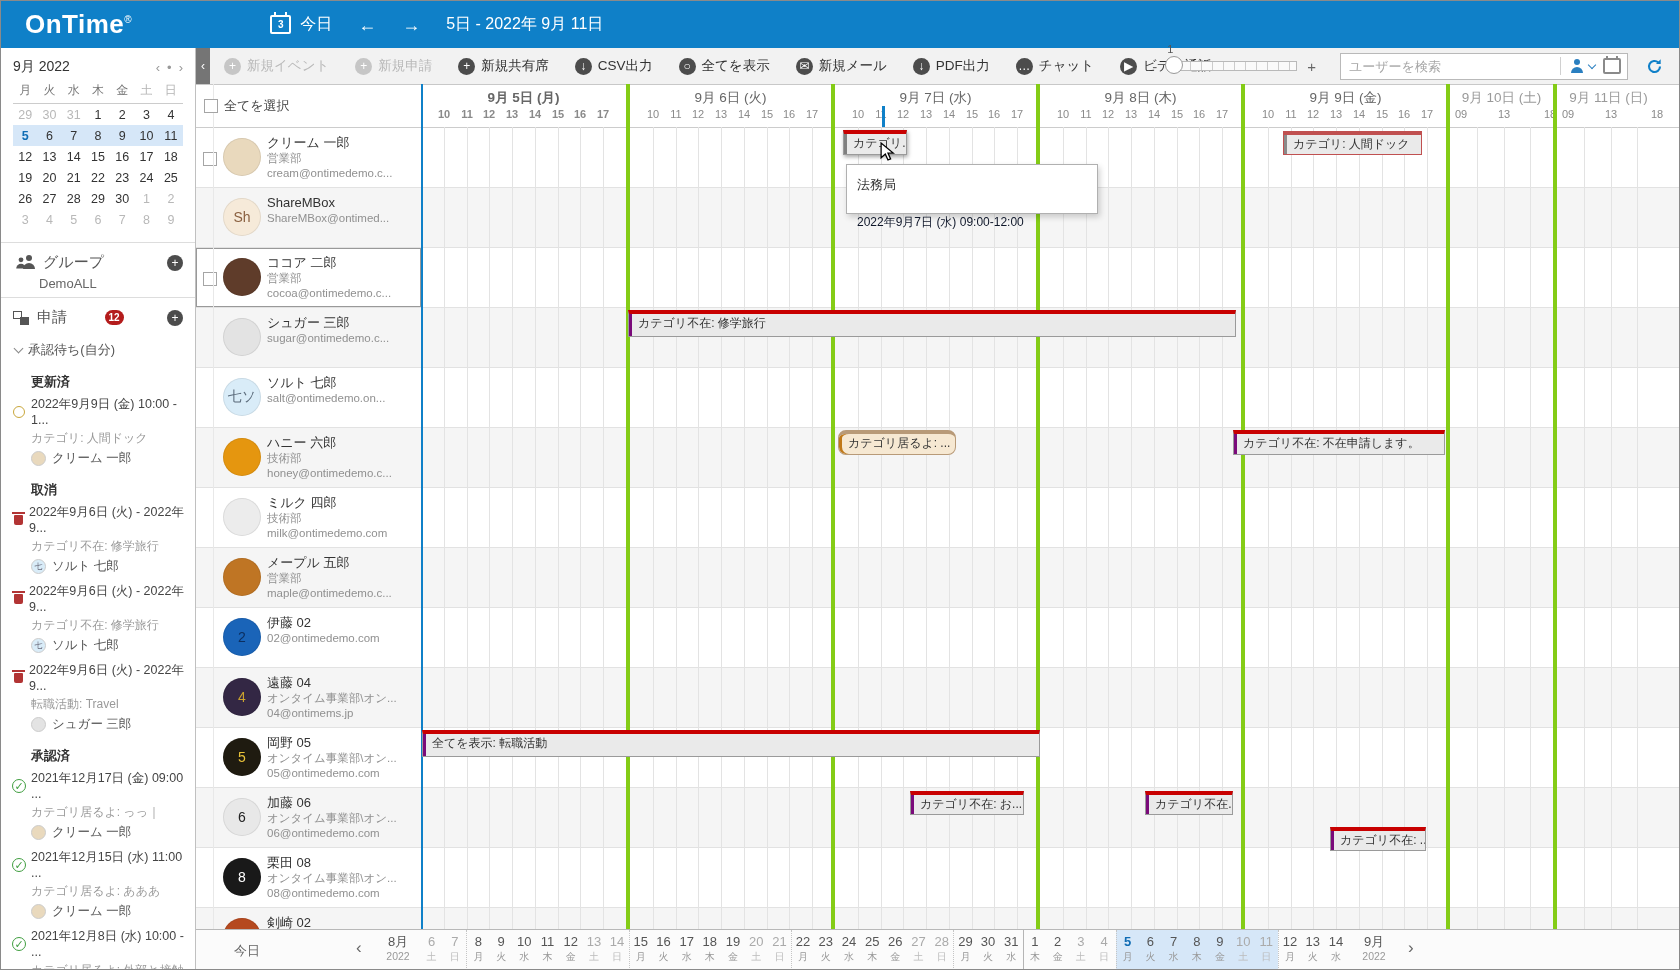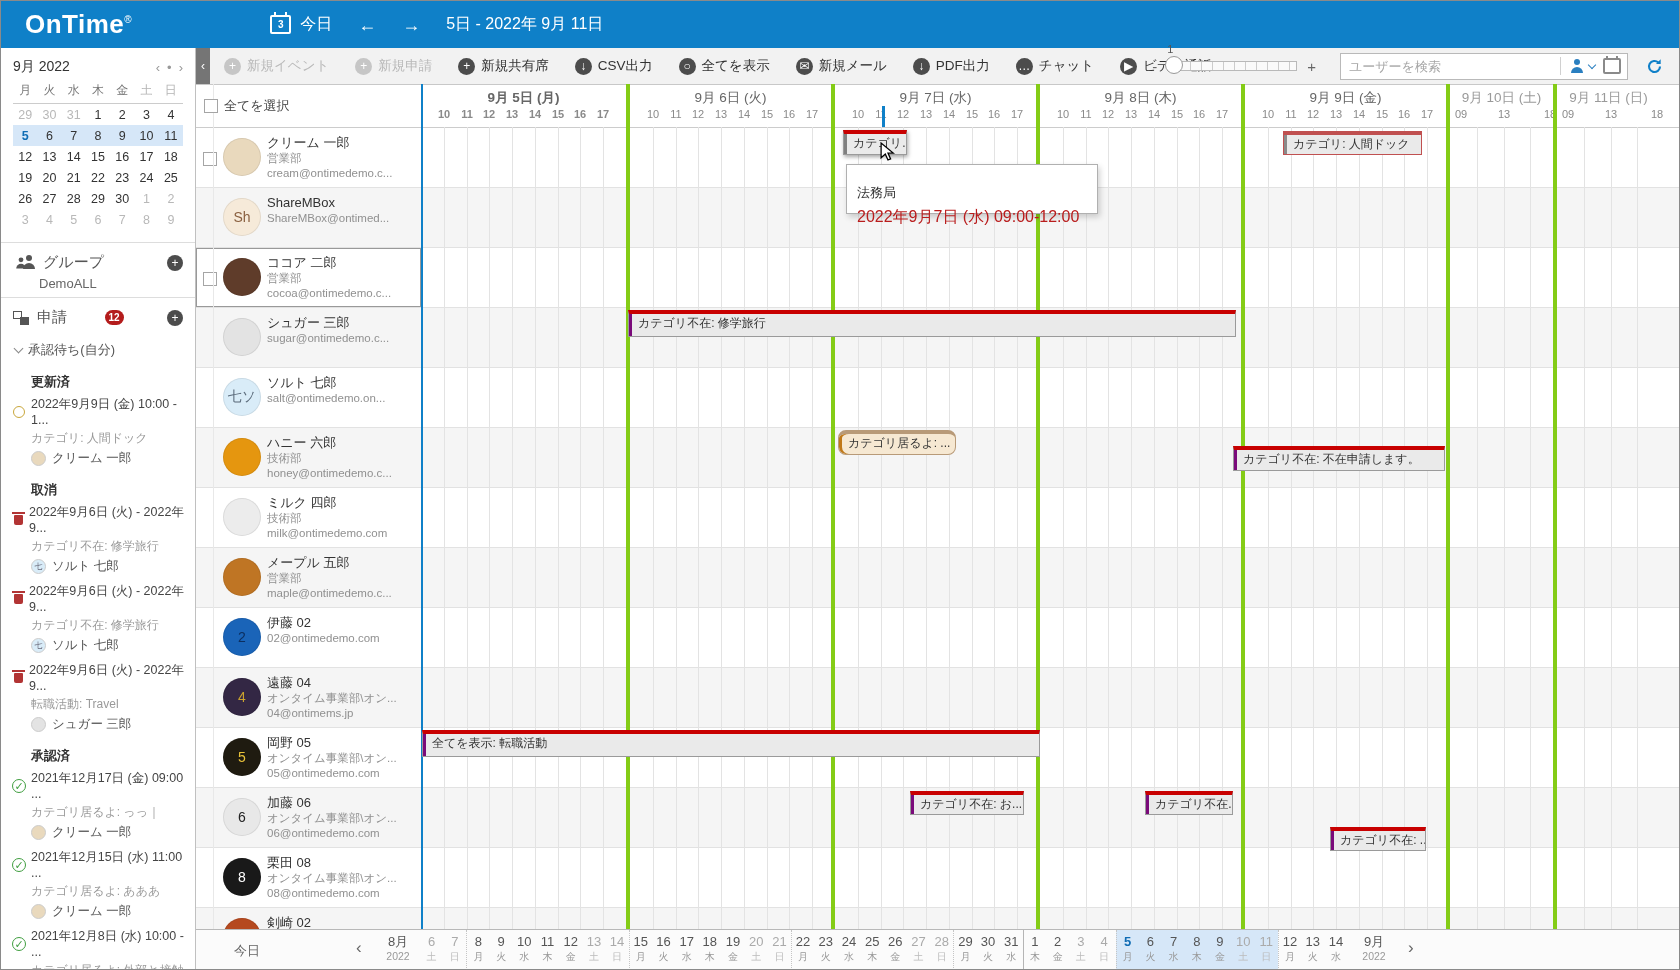--- a/index.html
+++ b/index.html
@@ -156,23 +156,23 @@
   .blue-line{position:absolute;left:225px;top:0;bottom:0;width:2px;background:#0f80c8;z-index:3;}
   .now-marker{position:absolute;top:22px;height:21px;width:3px;background:#0f80c8;z-index:4;}
   .events{position:absolute;inset:0;z-index:4;}
   .event{position:absolute;box-sizing:border-box;background:#eaeaea;border:1px solid #9a9a9a;
          border-top:4px solid #c80000;box-shadow:inset 3px 0 0 #7a0a7a;cursor:pointer;overflow:hidden;}
   .event .ev-label{display:block;font-size:12px;color:#333;line-height:19px;padding:0 4px 0 9px;white-space:nowrap;}
   .event.hover{box-shadow:inset 3px 0 0 #808080,1px 2px 4px rgba(0,0,0,.35);}
   .event.outline{border-color:#c05050;box-shadow:inset 3px 0 0 #8a8a8a;}
   .event.present{background:#f6e8d2;border-color:#b89a78;box-shadow:inset 3px 0 0 #c07818;}
   .tooltip{position:absolute;width:252px;height:50px;background:#fff;border:1px solid #b0b0b0;
-           box-shadow:2px 3px 6px rgba(0,0,0,.18);z-index:6;padding:19px 10px;box-sizing:border-box;}
+           box-shadow:2px 3px 6px rgba(0,0,0,.18);z-index:6;padding:11px 10px;box-sizing:border-box;}
   .tt-title{font-size:13px;color:#333;}
-  .tt-dt{font-size:16px;color:#b91c1c;margin-top:5px;}
+  .tt-dt{font-size:12px;color:#0f172a;margin-top:20px;}
   .cursor{position:absolute;z-index:9;pointer-events:none;}
 
   
   .bottom-bar{position:absolute;left:195px;bottom:0;right:0;height:40px;background:#fbfbfb;
               border-top:1px solid #b8b8b8;box-sizing:border-box;}
   .bb-today{position:absolute;left:38px;top:12px;font-size:13px;color:#666;cursor:pointer;}
   .bb-prev{position:absolute;left:160px;top:8px;font-size:17px;color:#666;cursor:pointer;}
   .bb-next{position:absolute;left:1212px;top:8px;font-size:17px;color:#666;cursor:pointer;}
   .bb-month{position:absolute;top:4px;text-align:center;width:40px;}
   .bb-month .m{font-size:13px;color:#555;line-height:16px;}
@@ -861,21 +861,21 @@
         </div>
         <div class="event outline" style="left: 1087px; top: 47px; width: 139px; height: 24px;">
           <span class="ev-label">カテゴリ: 人間ドック</span>
         </div>
         <div class="event absent" style="left: 432px; top: 226px; width: 608px; height: 27px;">
           <span class="ev-label">カテゴリ不在: 修学旅行</span>
         </div>
         <div class="event present" style="left: 642px; top: 346px; width: 118px; height: 25px; border-radius: 8px;">
           <span class="ev-label">カテゴリ居るよ: ...</span>
         </div>
-        <div class="event absent" style="left: 1037px; top: 362px; width: 212px; height: 25px;">
+        <div class="event absent" style="left: 1037px; top: 346px; width: 212px; height: 25px;">
           <span class="ev-label">カテゴリ不在: 不在申請します。</span>
         </div>
         <div class="event absent" style="left: 226px; top: 646px; width: 618px; height: 27px;">
           <span class="ev-label">全てを表示: 転職活動</span>
         </div>
         <div class="event absent" style="left: 714px; top: 707px; width: 114px; height: 24px;">
           <span class="ev-label">カテゴリ不在: お...</span>
         </div>
         <div class="event absent" style="left: 949px; top: 707px; width: 88px; height: 24px;">
           <span class="ev-label">カテゴリ不在...</span>

